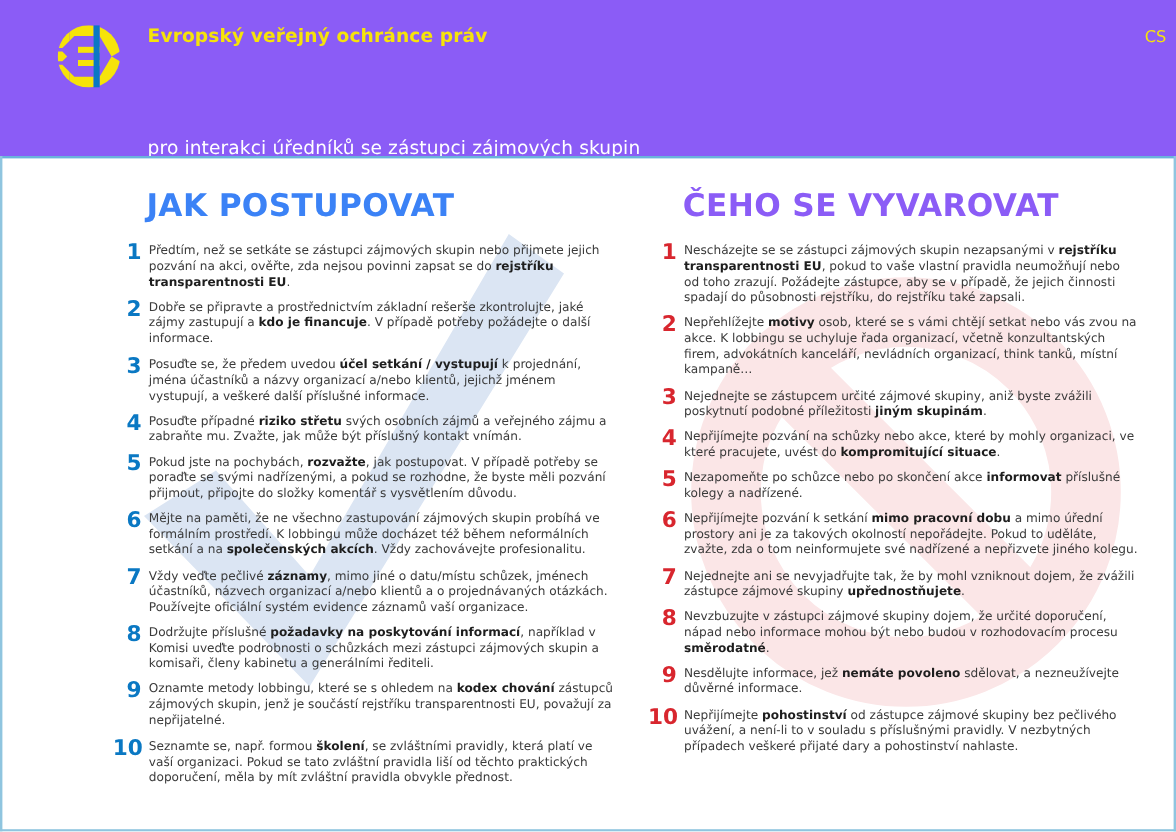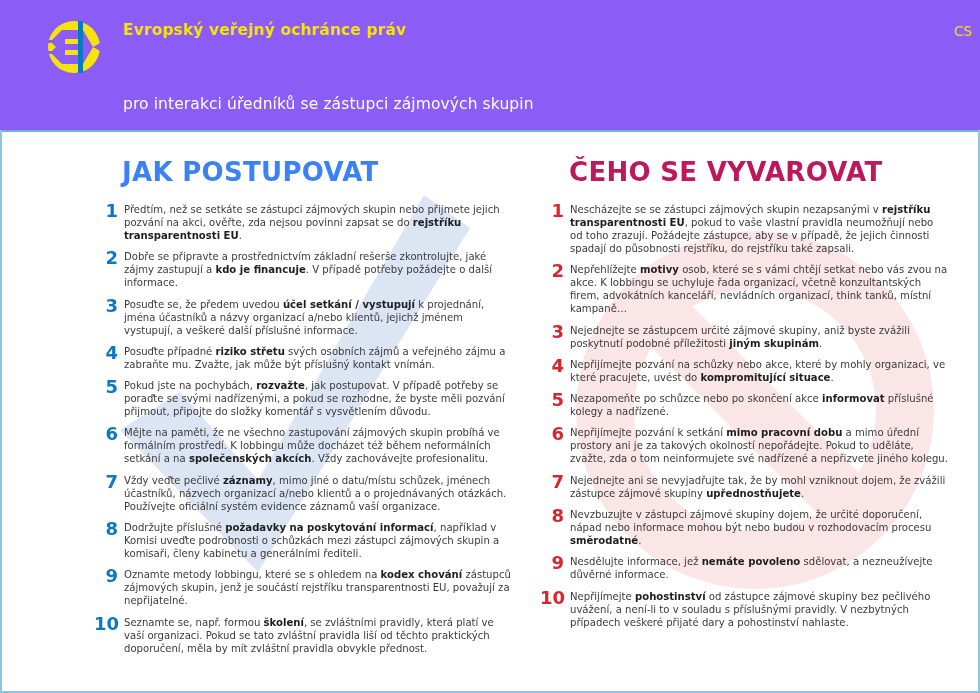--- a/index.html
+++ b/index.html
@@ -23,35 +23,35 @@
   }
   .lang {
     position: absolute; left: 920px; top: 23px;
     font-size: 13.5px; color: #f6e30a; margin-left: 34px;
   }
   .title {
     position: absolute; left: 122px; top: 64px;
     font-size: 26px; font-weight: bold; color: #ffffff; letter-spacing: 0.2px;
   }
   .subtitle {
-    position: absolute; left: 123px; top: 95px;
+    position: absolute; left: 123px; top: 114px;
     font-size: 15.5px; color: #ffffff; letter-spacing: 0.1px;
   }
   .frame {
     position: absolute; left: 0; top: 130px; width: 977px; height: 561px;
     border-left: 2px solid #8fc5df; border-right: 2px solid #8fc5df; border-bottom: 2px solid #8fc5df;
     box-sizing: border-box; width: 980px; height: 563px;
   }
   .watermark { position: absolute; left: 0; top: 0; width: 980px; height: 693px; pointer-events: none; }
   .col-heading {
     position: absolute; top: 157px;
     font-size: 26px; font-weight: bold; letter-spacing: 0.3px;
   }
   .col-heading.do { left: 122px; color: #3b82f6; }
-  .col-heading.dont { left: 569px; color: #be185d; }
+  .col-heading.dont { left: 569px; color: #8b5cf6; }
   .list { position: absolute; margin: 0; padding: 0; list-style: none; }
   .list.do { left: 94px; top: 203px; width: 420px; }
   .list.dont { left: 540px; top: 203px; width: 408px; }
   .item { position: relative; padding-left: 30px; margin-bottom: 8.3px; }
   .num {
     position: absolute; left: 0; top: -3px; width: 24px; text-align: right;
     font-size: 18px; font-weight: bold;
   }
   .do .num { color: #0a78c3; }
   .dont .num { color: #d8262e; }

